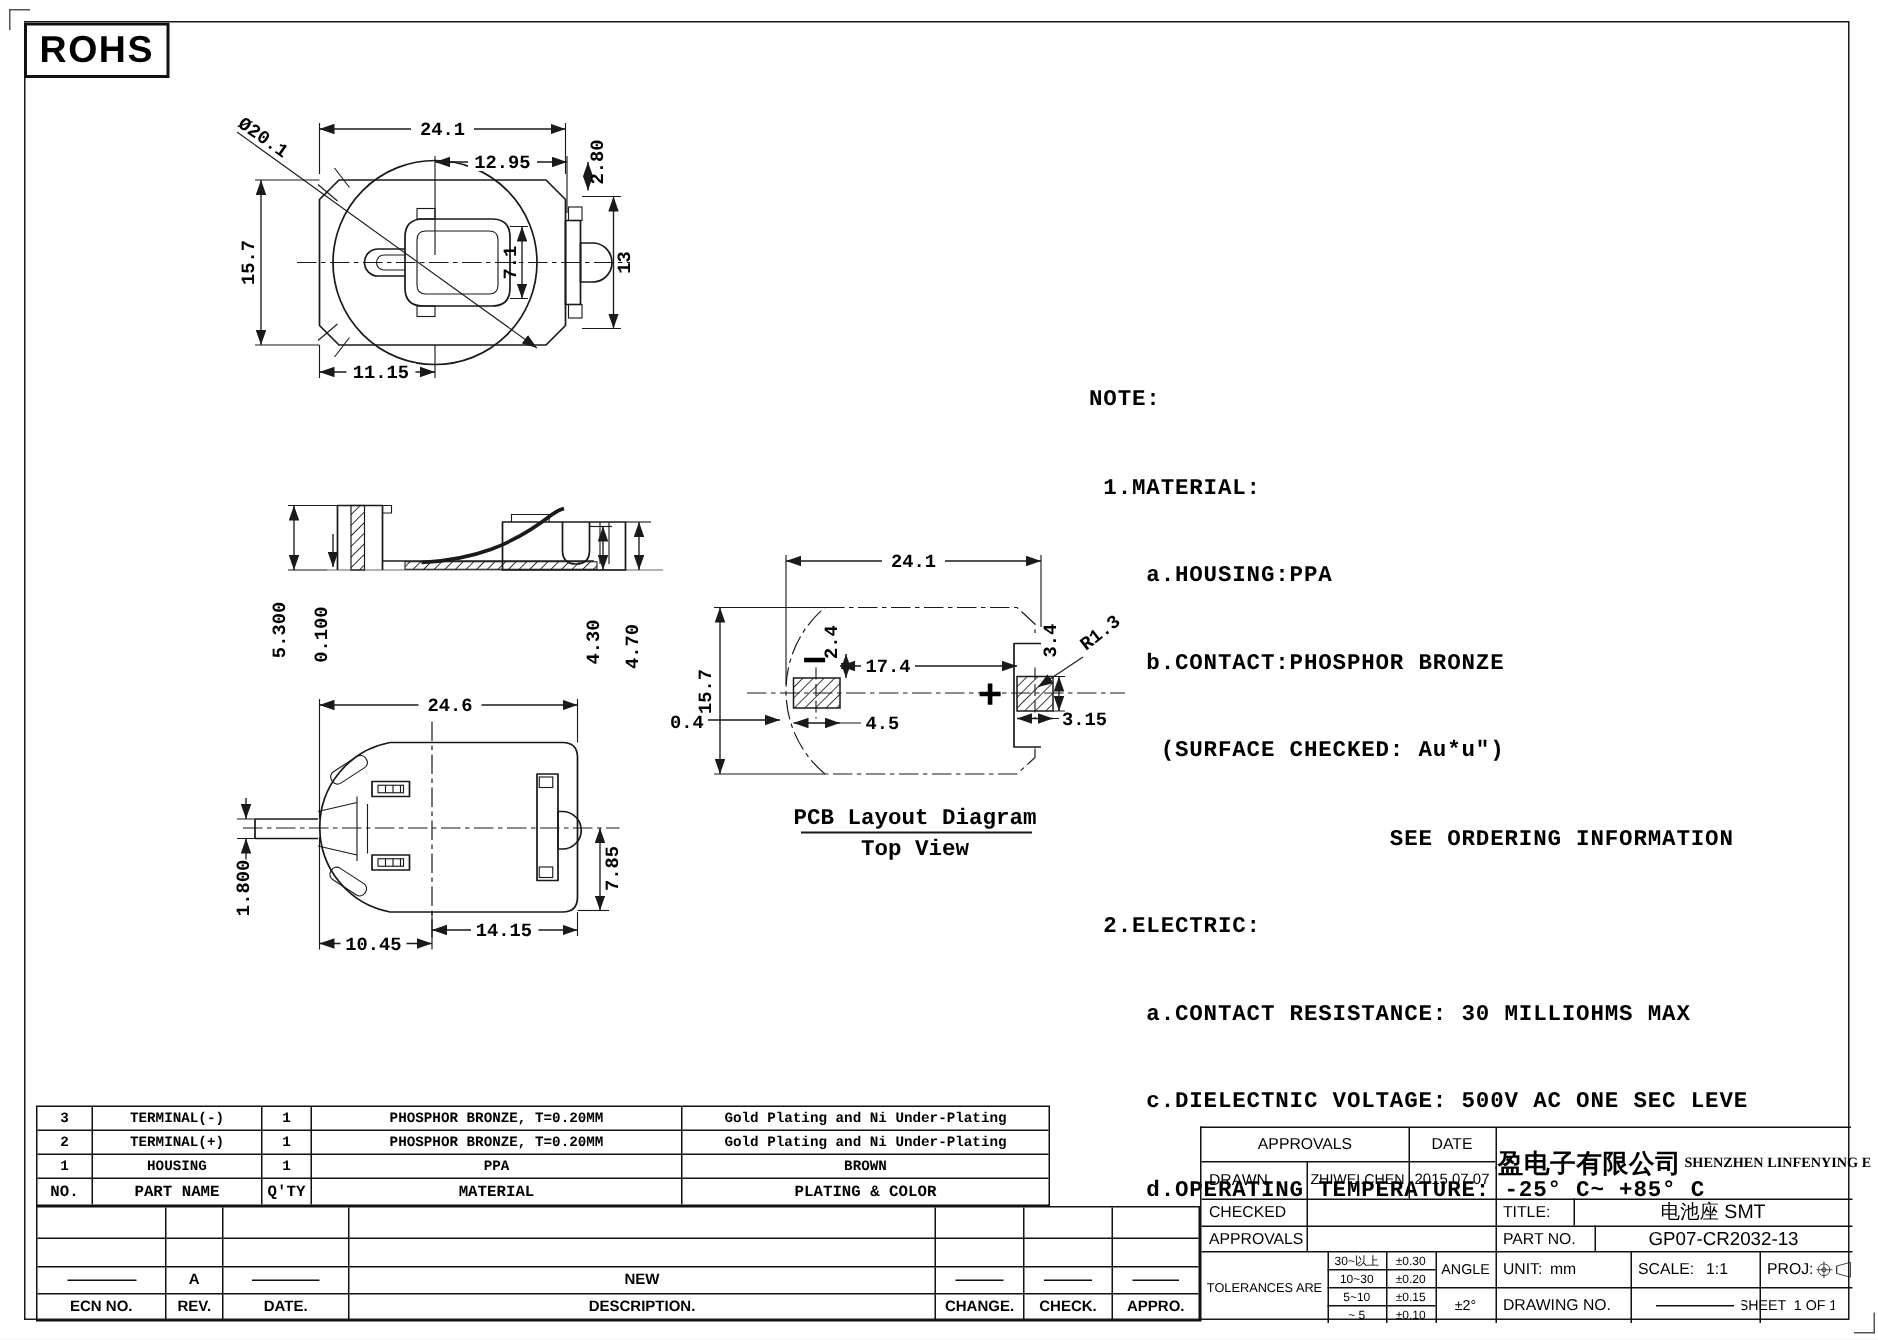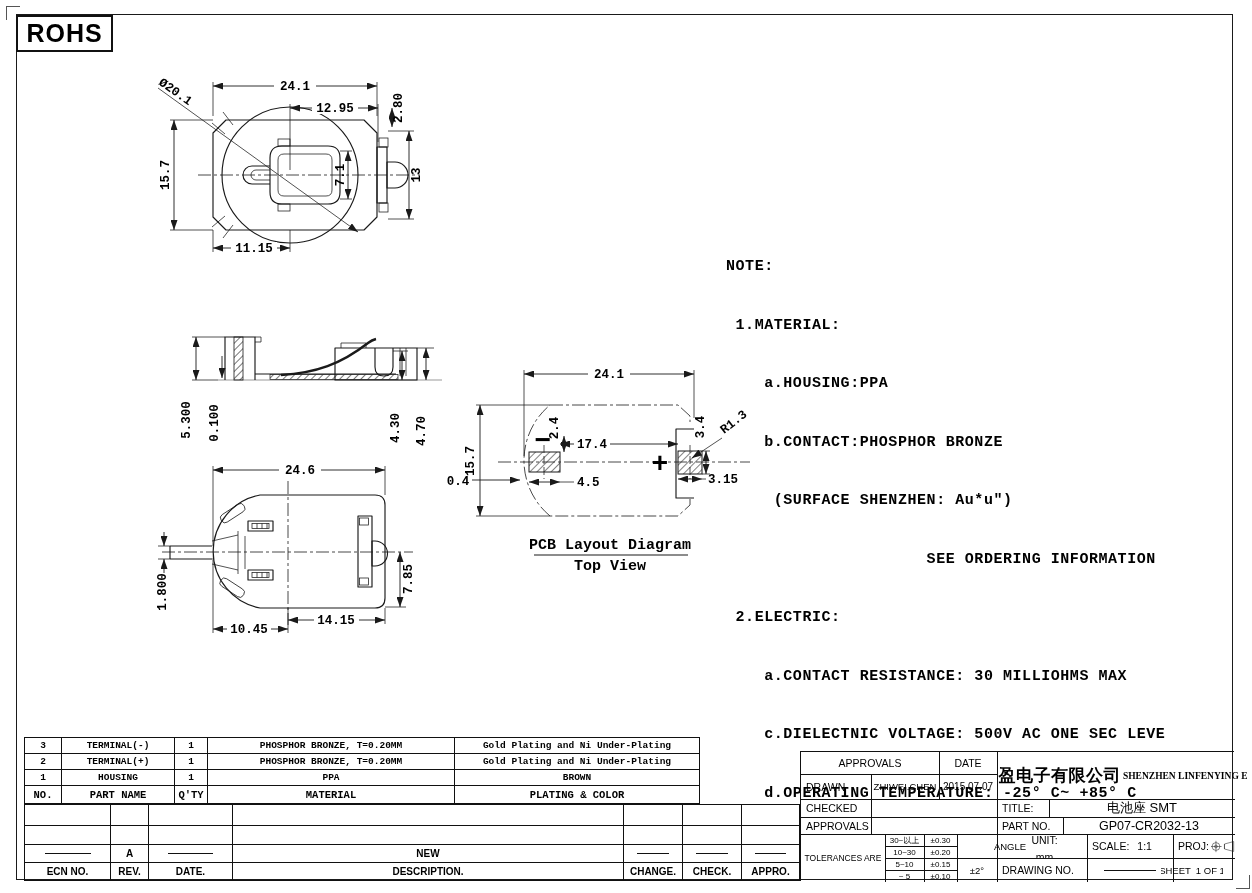--- a/index.html
+++ b/index.html
@@ -242,21 +242,21 @@
       <path d="M96,197 H250" stroke="#1a1a1a" stroke-width="1.2"></path>
       <text class="big" x="172" y="212" text-anchor="middle">Top View</text>
     </g>
   </svg>
 
   <div class="abs note">
     <div>NOTE:</div>
     <div> 1.MATERIAL:</div>
     <div>    a.HOUSING:PPA</div>
     <div>    b.CONTACT:PHOSPHOR BRONZE</div>
-    <div>     (SURFACE SHENZHEN: Au*u″)</div>
+    <div>     (SURFACE CHECKED: Au*u″)</div>
     <div>                     SEE ORDERING INFORMATION</div>
     <div> 2.ELECTRIC:</div>
     <div>    a.CONTACT RESISTANCE: 30 MILLIOHMS MAX</div>
     <div>    c.DIELECTNIC VOLTAGE: 500V AC ONE SEC LEVE</div>
     <div>    d.OPERATING TEMPERATURE: -25° C~ +85° C</div>
   </div>
 
   <div class="abs bom grid">
     <div class="c">3</div>
     <div class="c">TERMINAL(-)</div>
@@ -351,31 +351,31 @@
     <div class="cell lft" style="left:0;top:65px;width:70px;height:17px;">APPROVALS</div>
     <div class="cell ctr" style="left:0;top:82px;width:84px;height:48px;font-size:8.5px;">TOLERANCES ARE</div>
     <div class="cell ctr" style="left:84px;top:82px;width:39px;height:12px;font-size:8px;">30~以上</div>
     <div class="cell ctr" style="left:123px;top:82px;width:33px;height:12px;font-size:8px;text-align:center;">±0.30</div>
     <div class="cell ctr" style="left:84px;top:94px;width:39px;height:12px;font-size:8px;">10~30</div>
     <div class="cell ctr" style="left:123px;top:94px;width:33px;height:12px;font-size:8px;">±0.20</div>
     <div class="cell ctr" style="left:84px;top:106px;width:39px;height:12px;font-size:8px;">5~10</div>
     <div class="cell ctr" style="left:123px;top:106px;width:33px;height:12px;font-size:8px;">±0.15</div>
     <div class="cell ctr" style="left:84px;top:118px;width:39px;height:12px;font-size:8px;">~ 5</div>
     <div class="cell ctr" style="left:123px;top:118px;width:33px;height:12px;font-size:8px;">±0.10</div>
-    <div class="cell ctr" style="left:156px;top:82px;width:40px;height:24px;font-size:9.5px;padding-left:33px;">ANGLE</div>
+    <div class="cell ctr" style="left:156px;top:82px;width:40px;height:24px;font-size:9.5px;">ANGLE</div>
     <div class="cell ctr" style="left:156px;top:106px;width:40px;height:24px;font-size:9.5px;">±2°</div>
     <div class="cell ctr company" style="left:196px;top:0;width:238px;height:47px;">
       <span class="cn">深圳市联丰盈电子有限公司</span>
       <span class="en">SHENZHEN LINFENYING ELECTRONIC CO.,LTD</span>
     </div>
     <div class="cell lft" style="left:196px;top:47px;width:52px;height:18px;">TITLE:</div>
     <div class="cell ctr" style="left:248px;top:47px;width:186px;height:18px;font-size:13px;text-align:center;">电池座 SMT</div>
     <div class="cell lft" style="left:196px;top:65px;width:66px;height:17px;">PART NO.</div>
     <div class="cell ctr" style="left:262px;top:65px;width:172px;height:17px;font-size:12.5px;">GP07-CR2032-13</div>
-    <div class="cell lft" style="left:196px;top:82px;width:90px;height:24px;gap:5px;flex-direction:column;">
+    <div class="cell lft" style="left:196px;top:82px;width:90px;height:24px;gap:5px;">
       <span>UNIT:</span>
       <span>mm</span>
     </div>
     <div class="cell lft" style="left:286px;top:82px;width:86px;height:24px;gap:8px;">
       <span>SCALE:</span>
       <span>1:1</span>
     </div>
     <div class="cell lft" style="left:372px;top:82px;width:62px;height:24px;gap:2px;">
       <span>PROJ:</span>
       <svg width="34" height="17" viewBox="0 0 34 17">

